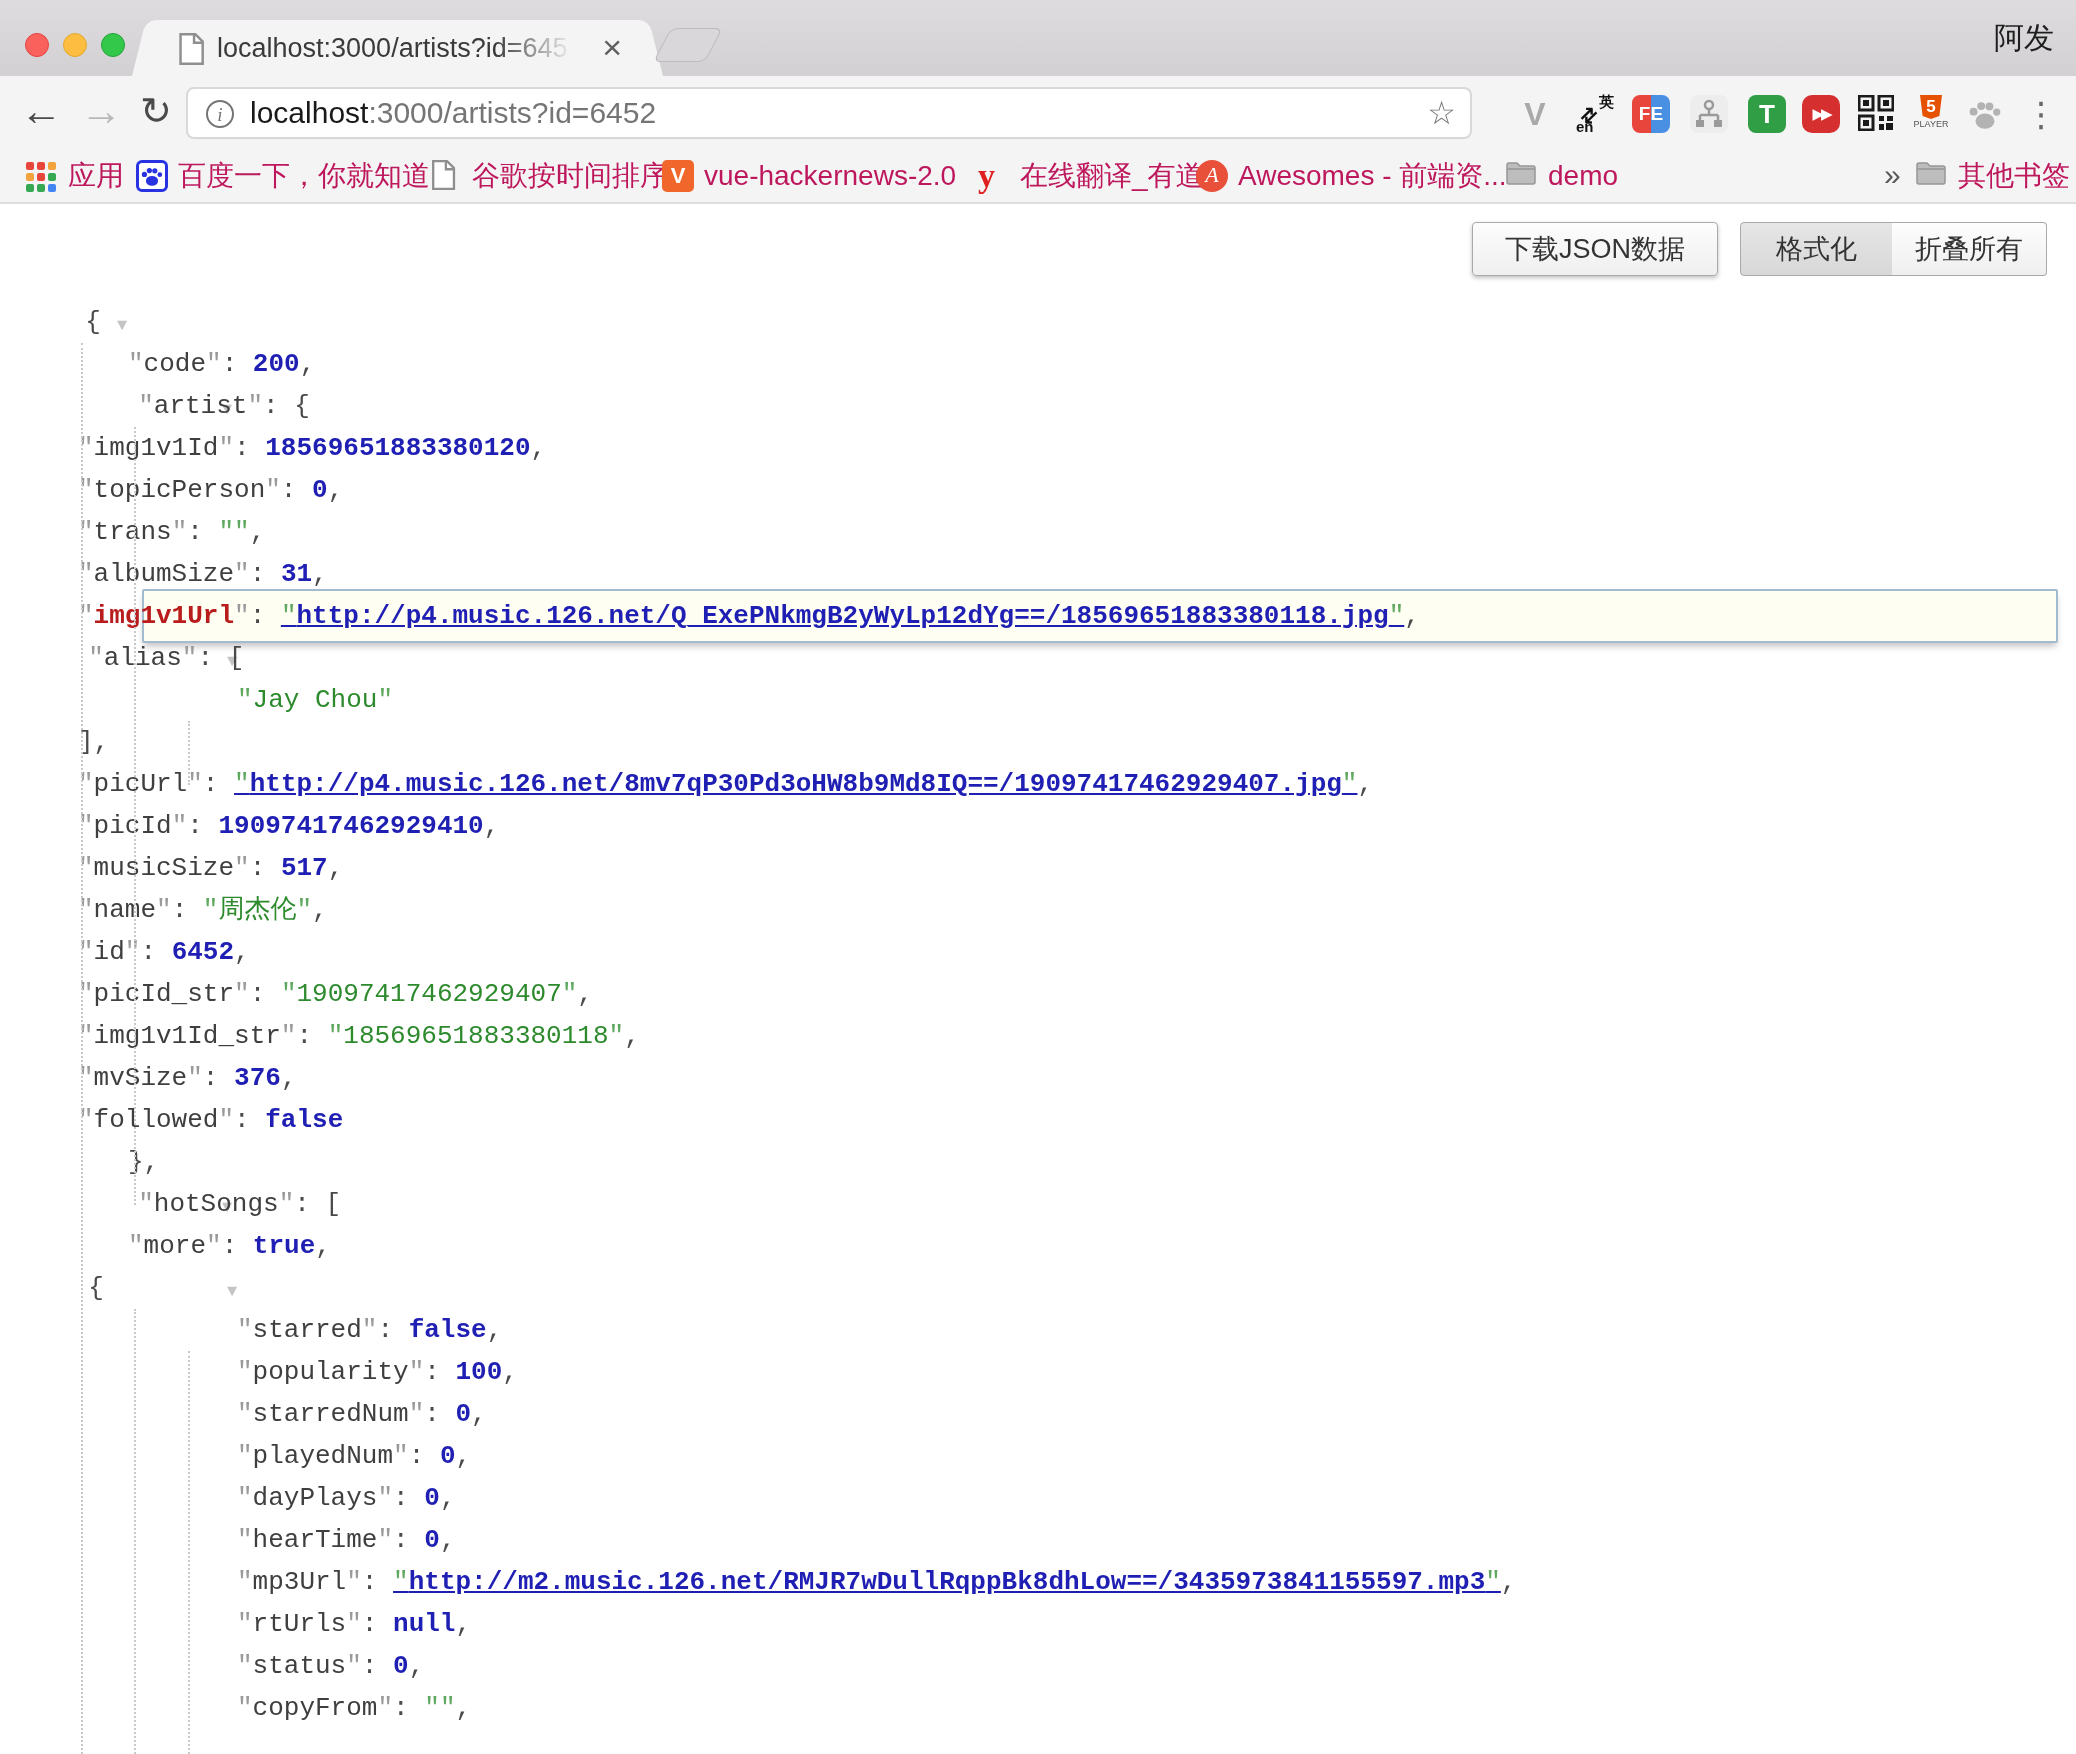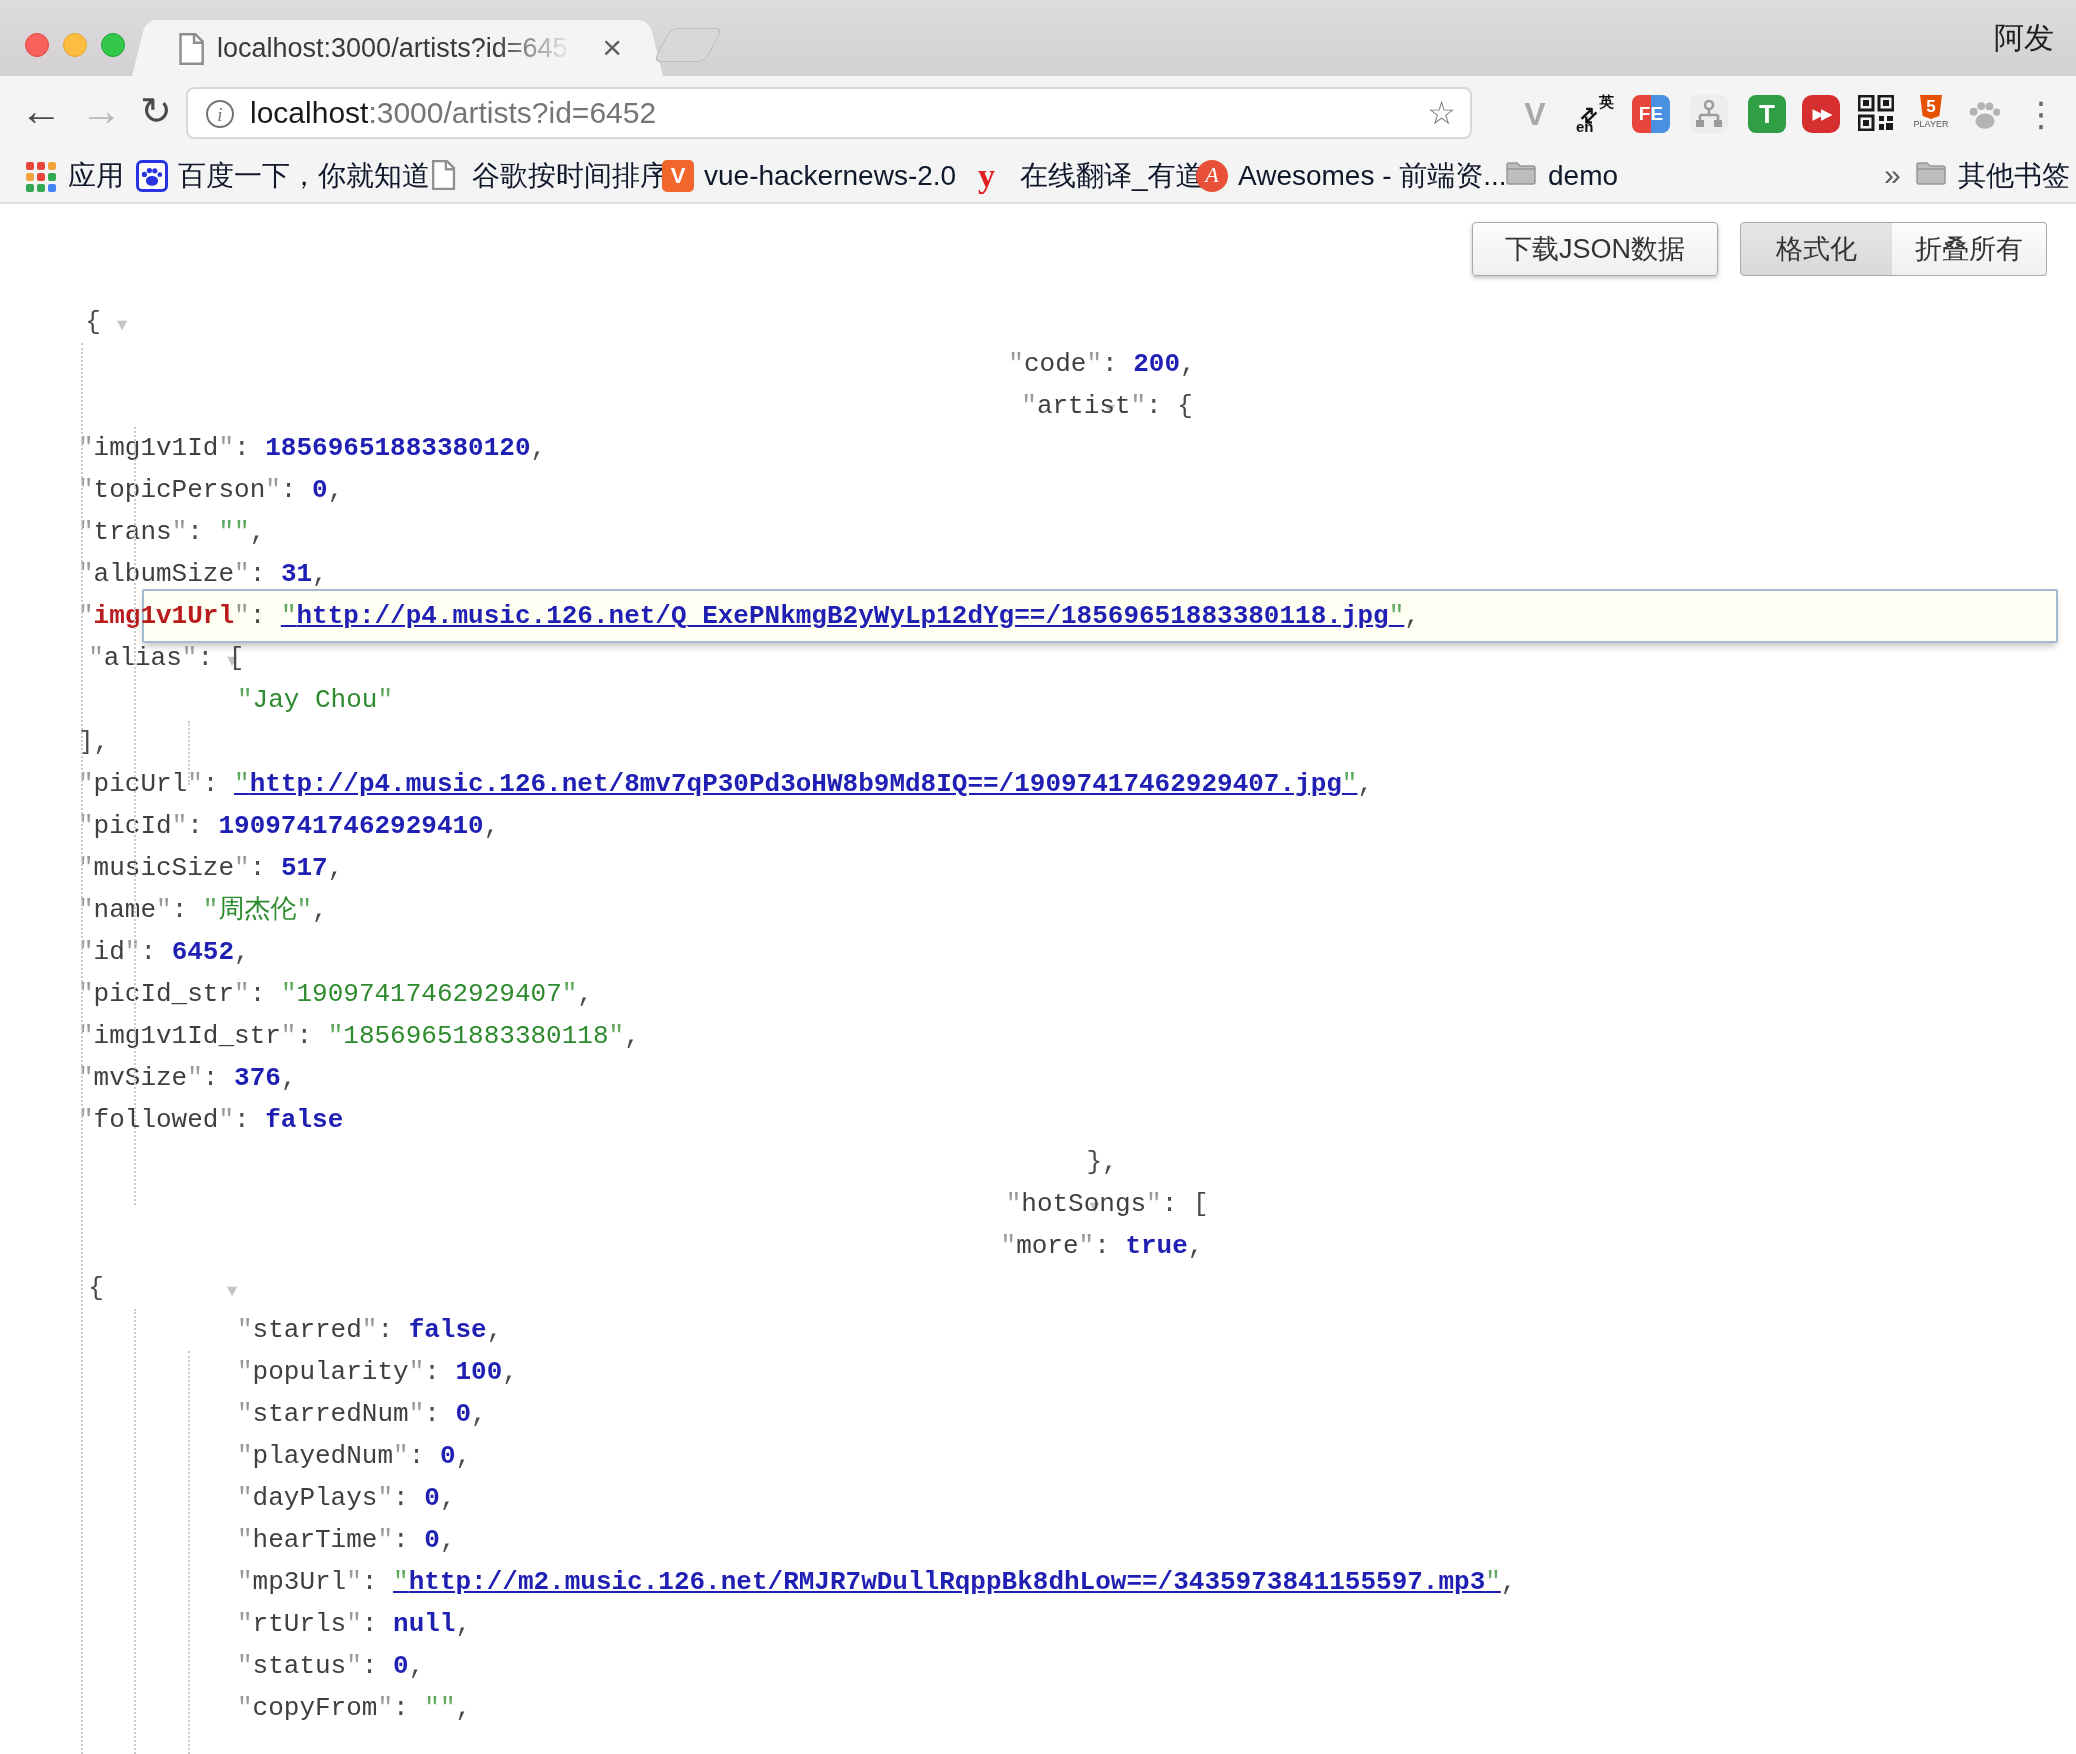--- a/index.html
+++ b/index.html
@@ -56,21 +56,21 @@
   .ext-qr { line-height:38px; }
   .ext-player .p5 { display:block; margin:0 auto; width:22px; height:24px; background:#E65100;
     color:#fff; font-size:17px; font-weight:bold; line-height:24px; clip-path:polygon(0 0,100% 0,88% 88%,50% 100%,12% 88%); }
   .ext-player .ptxt { display:block; font-size:9px; color:#555; letter-spacing:0; }
   .ext-menu { line-height:38px; font-size:34px; color:#696969; }
 
   
   .bookmarks { position:absolute; left:0; top:150px; width:2076px; height:54px; background:#F5F4F5;
     border-bottom:2px solid #DEDEDE; }
   .bm { position:absolute; top:0; height:52px; }
-  .bm .lbl { position:absolute; left:42px; top:0; height:52px; line-height:52px; font-size:28px; color:#0f172a; white-space:nowrap; }
+  .bm .lbl { position:absolute; left:42px; top:0; height:52px; line-height:52px; font-size:28px; color:#be185d; white-space:nowrap; }
   .bm .ic { position:absolute; left:0; top:10px; width:32px; height:32px; }
   .apps-grid { display:grid; grid-template-columns:repeat(3,8px); grid-gap:3px; padding-top:2px; }
   .apps-grid i { width:8px; height:8px; border-radius:2px; display:block; }
   .baidu { background:#fff; border:3px solid #2932E1; border-radius:6px; }
   .vueic { background:#F1662A; border-radius:5px; color:#fff; font-weight:bold; font-size:22px; text-align:center; line-height:32px; }
   .ydic { color:#E02020; font-weight:bold; font-size:34px; line-height:32px; font-family:"Liberation Serif",serif; }
   .awic { background:#E8503A; border-radius:50%; color:#fff; text-align:center; line-height:30px;
     font-family:"Liberation Serif",serif; font-style:italic; font-size:22px; }
   .chev { position:absolute; top:0; height:52px; line-height:50px; font-size:30px; color:#5A5A5A; }
 
@@ -82,21 +82,21 @@
   .btn-download { left:1472px; top:18px; width:246px; box-shadow:0 2px 4px rgba(0,0,0,.25); }
   .btn-format { left:1740px; top:18px; width:153px; border-radius:4px 0 0 4px;
     background:linear-gradient(#E6E6E6,#D8D8D8); }
   .btn-collapse { left:1892px; top:18px; width:155px; border-radius:0 4px 4px 0; border-left:none; }
 
   
   .json-view { position:absolute; left:0; top:97px; width:2076px; height:1453px;
     font-family:"Liberation Mono", monospace; font-size:26px; }
   .jline { position:relative; height:42px; line-height:42px; white-space:nowrap; }
   .jline span { position:relative; }
-  .ind0 { padding-left:75px; } .ind1 { padding-left:128px;text-align:center; }
+  .ind0 { padding-left:75px; } .ind1 { padding-left:128px; }
   .ind2 { padding-left:78px; } .ind3 { padding-left:237px; }
   .tri { position:absolute; top:1px; font-size:17px; color:#C4C4C4; }
   .ind0 .tri { left:42px; } .ind1 .tri { left:94px; } .ind2 .tri { left:149px; }
   .tk-pn { color:#4A4A4A; }
   .tk-key, .tk-keyb { color:#3F3F3F; }
   .tk-keyb { font-weight:bold; color:#b91c1c; }
   .tk-key:before,.tk-key:after,.tk-keyb:before,.tk-keyb:after { content:'"'; color:#9A9A9A; font-weight:normal; }
   .tk-num { color:var(--c-number,#1F1FB4); font-weight:bold; }
   .tk-str { color:var(--c-string,#2D8A2D); }
   .tk-str:before,.tk-str:after { content:'"'; color:#5FA85F; }

